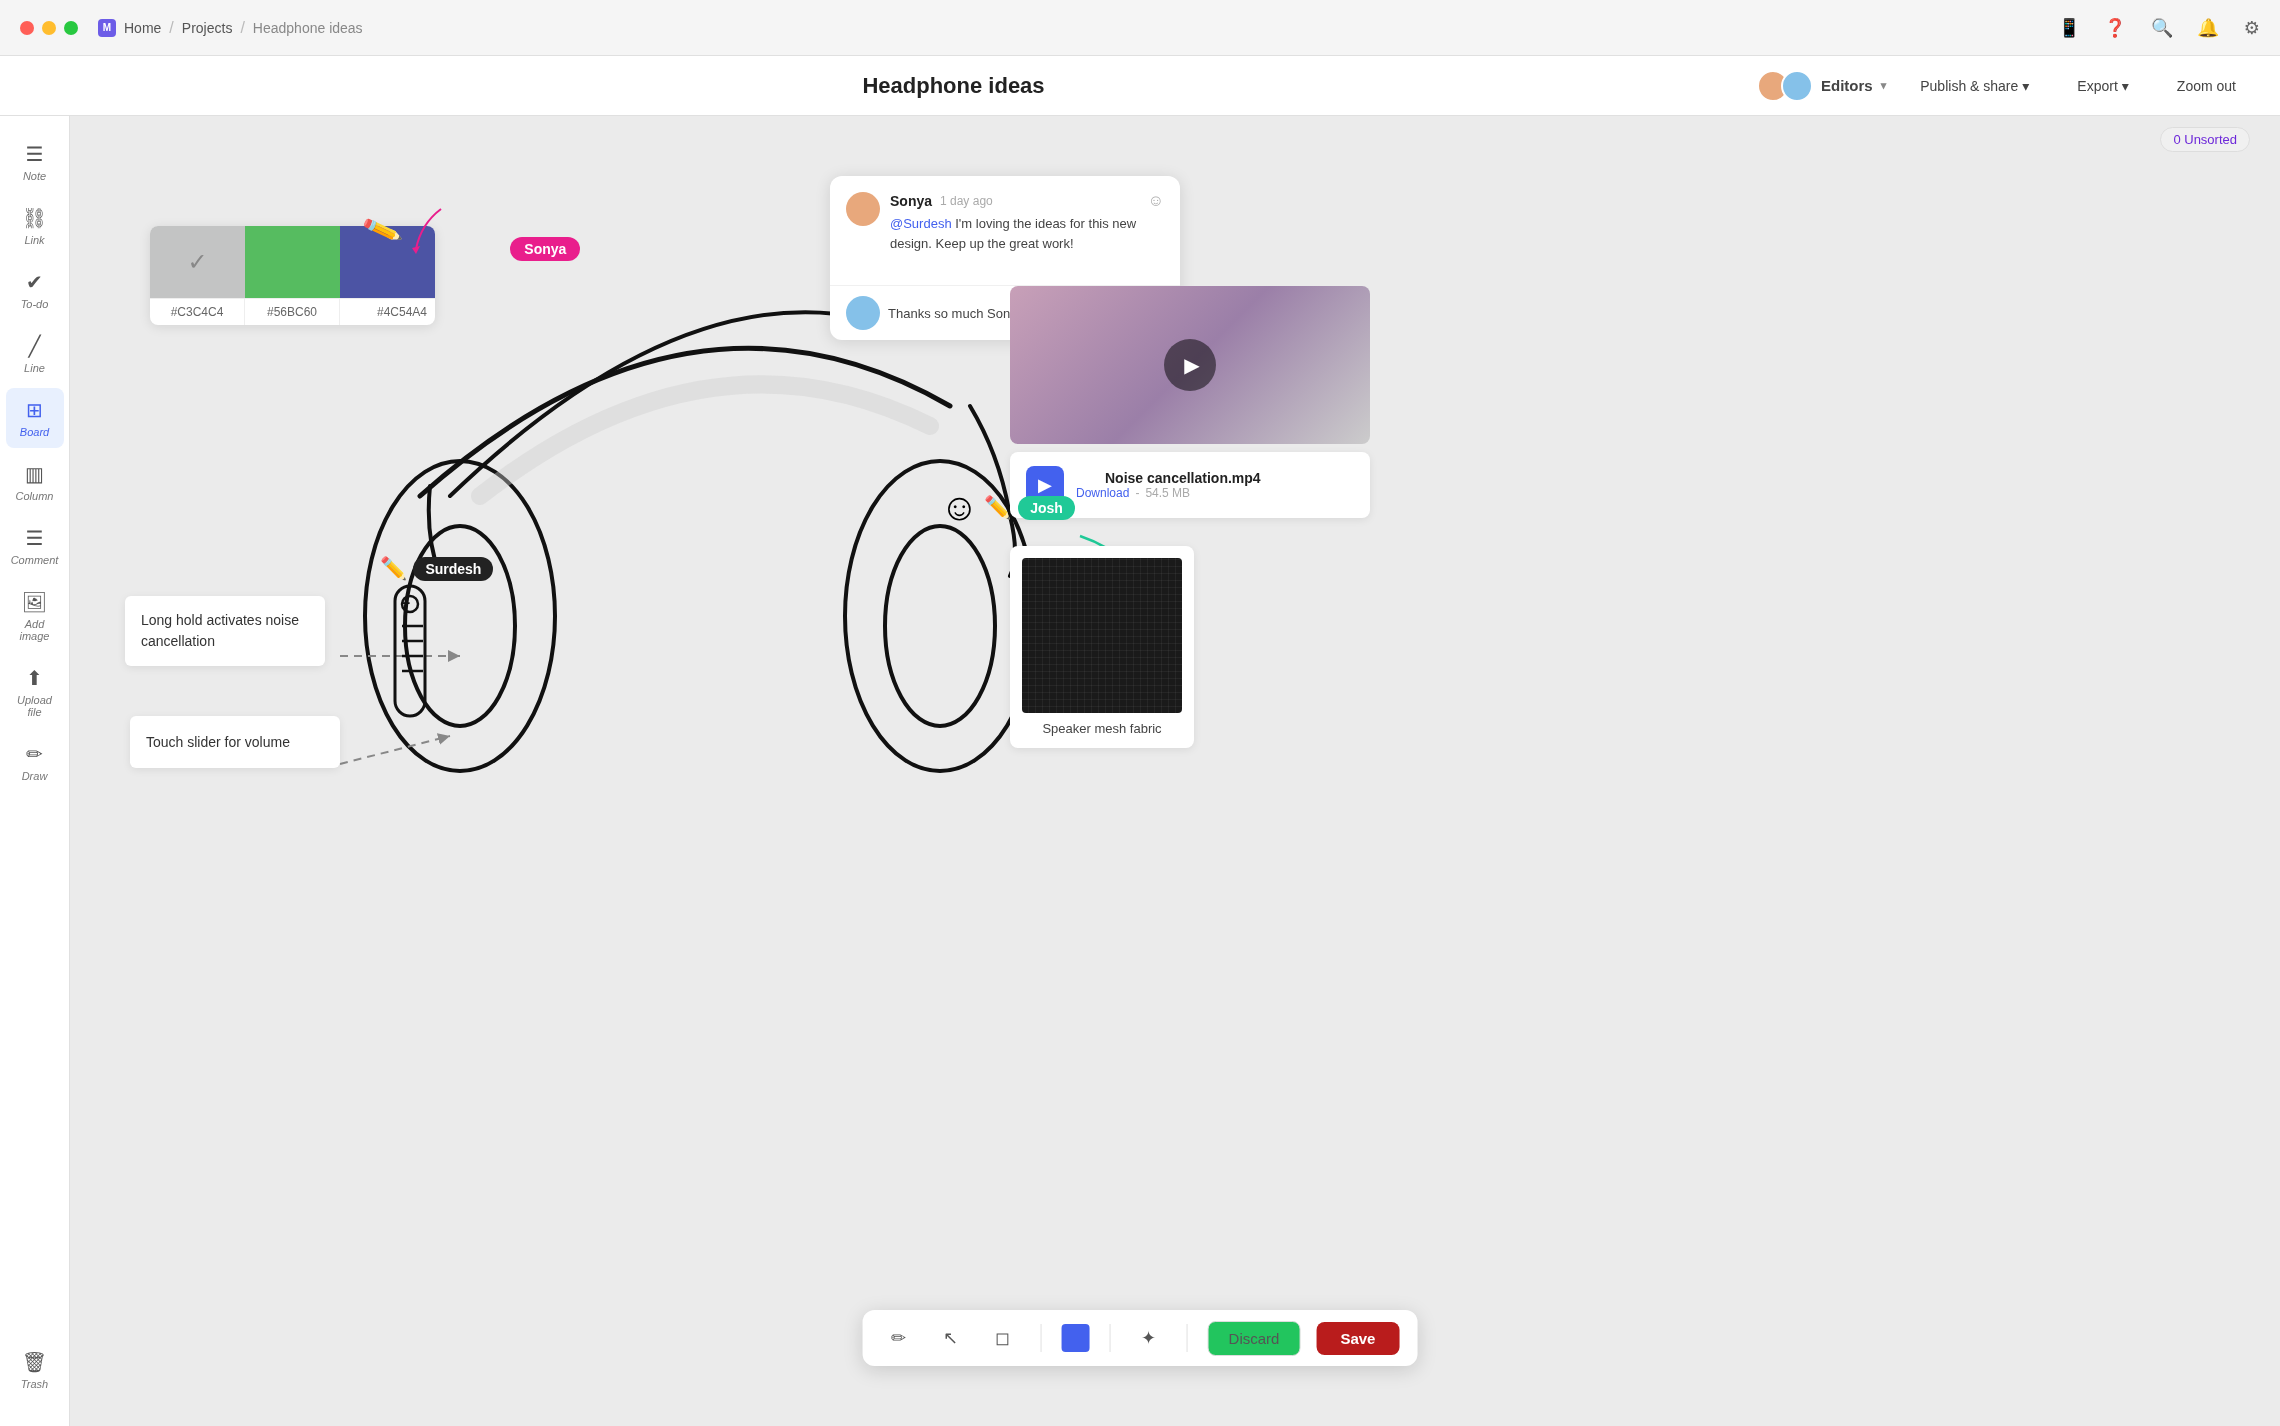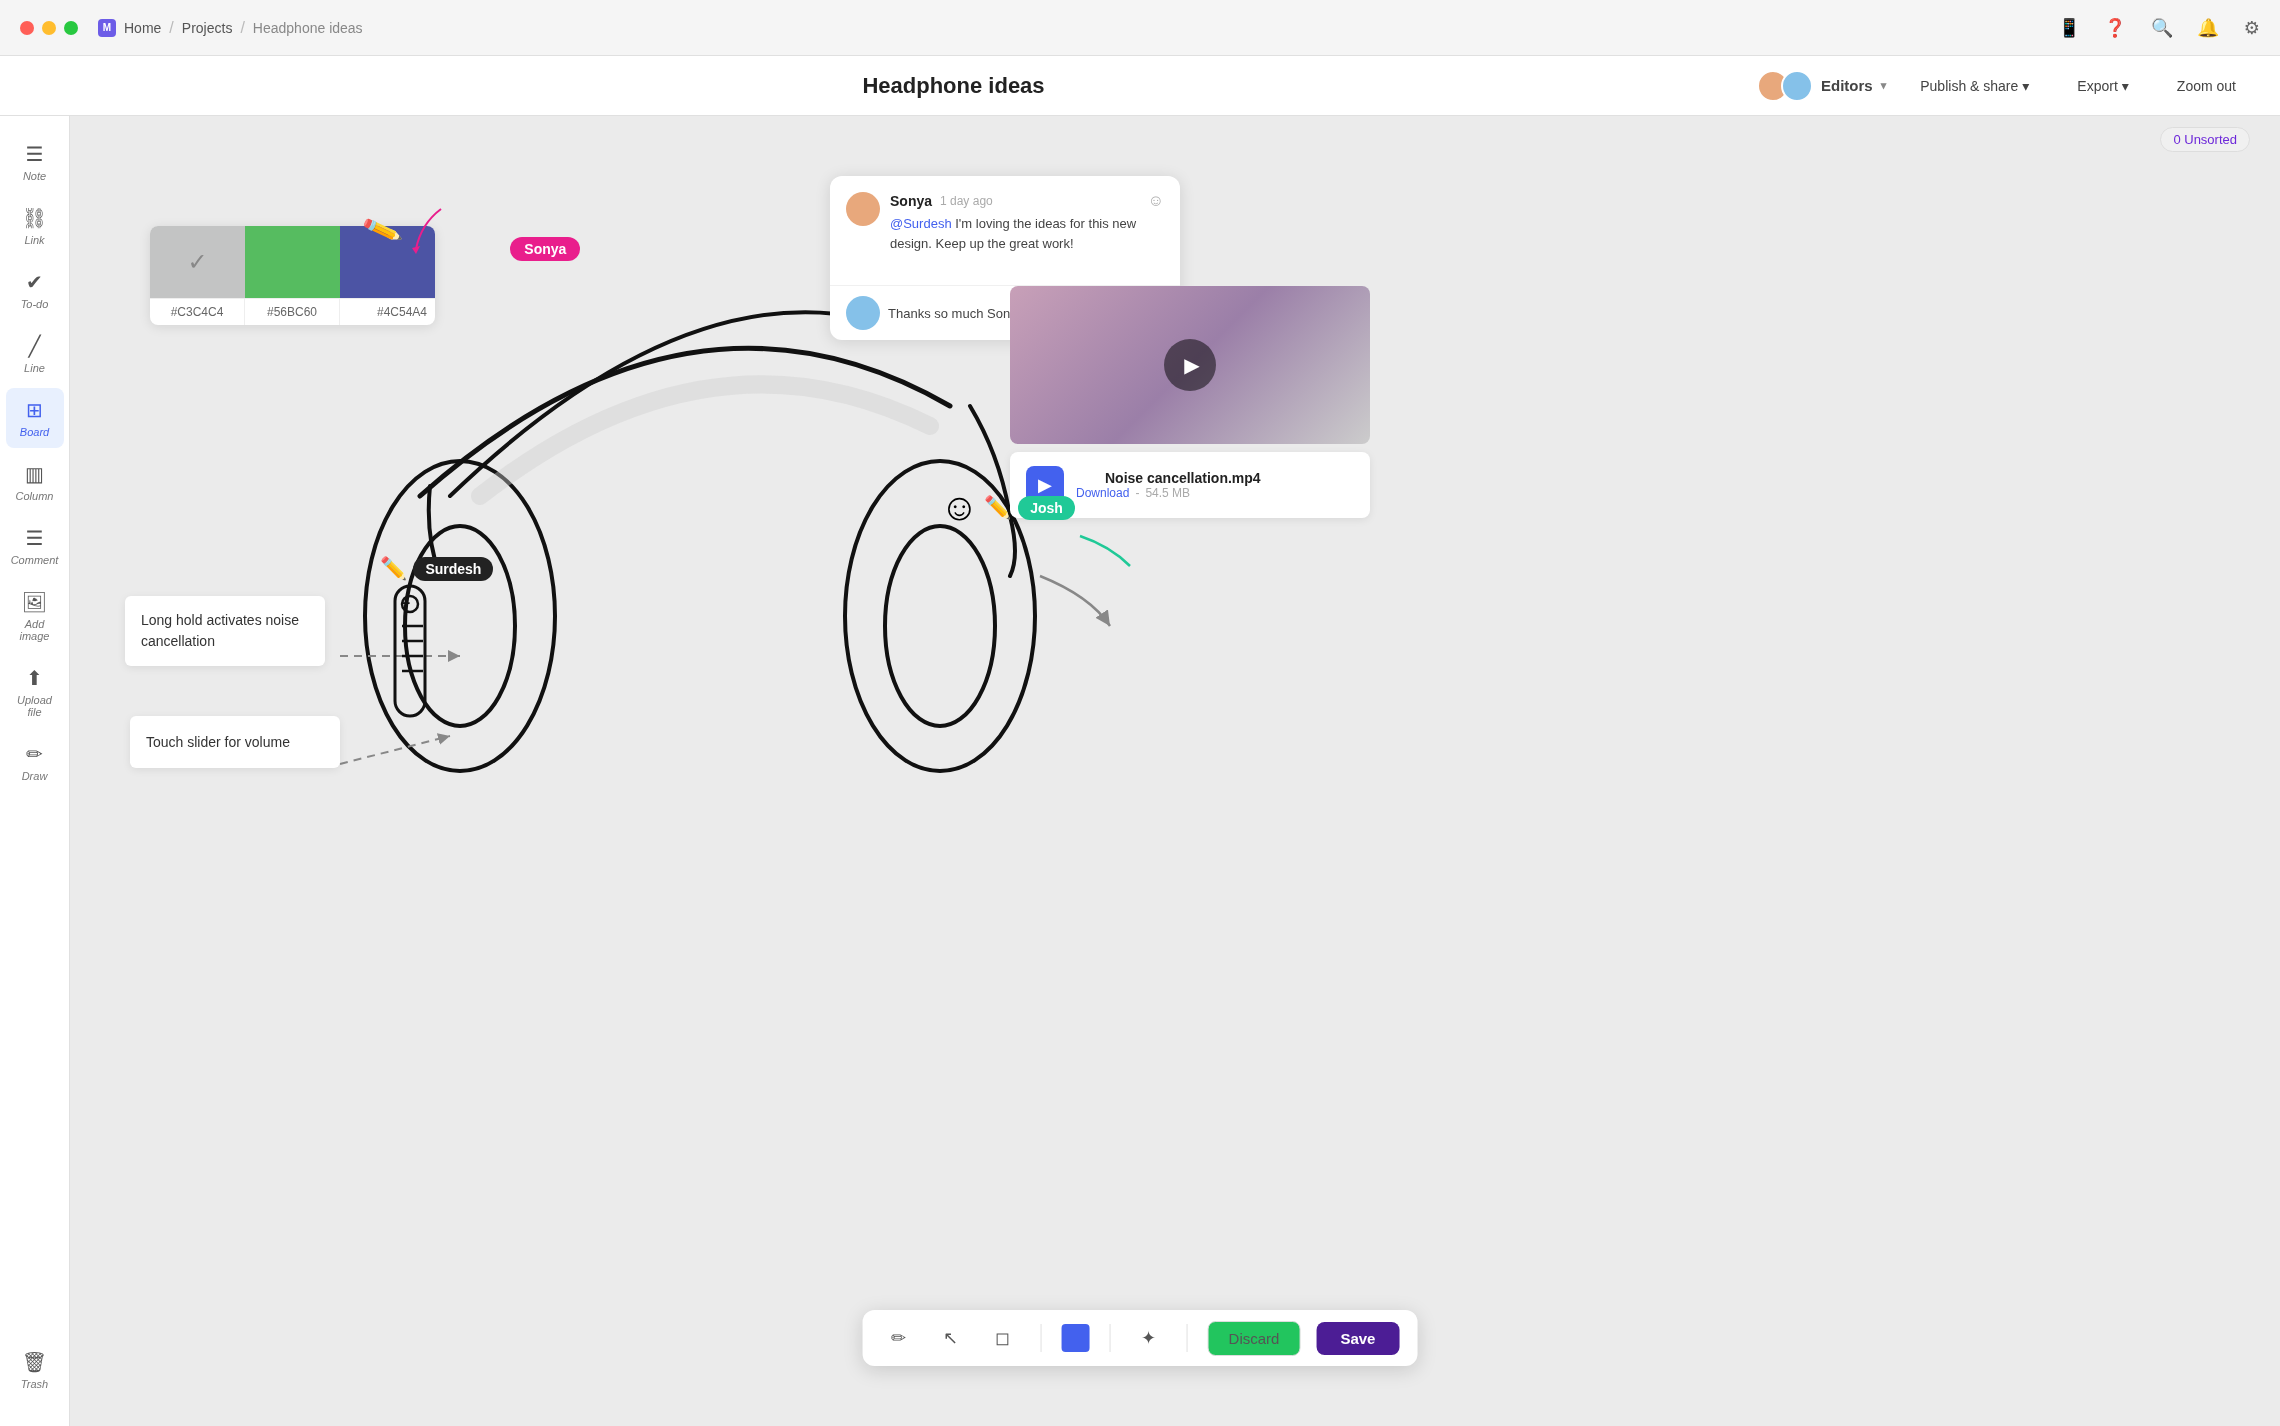--- a/index.html
+++ b/index.html
@@ -209,21 +209,21 @@
     .color-picker-btn {
       width: 28px; height: 28px; border-radius: 4px; background: #4361ee;
       cursor: pointer; border: 2px solid #4361ee;
     }
     .btn-discard {
       padding: 8px 20px; border-radius: 8px; border: 1px solid #ddd;
       background: #22c55e; font-size: 15px; color: #555; cursor: pointer;
     }
     .btn-save {
       padding: 8px 24px; border-radius: 8px; border: none;
-      background: #4c1d95; color: white; font-size: 15px; font-weight: 600; cursor: pointer;
+      background: #b91c1c; color: white; font-size: 15px; font-weight: 600; cursor: pointer;
     }
 
     
     .arrow-canvas {
       position: absolute; top: 0; left: 0; width: 100%; height: 100%;
       pointer-events: none;
     }
 
     
     .sidebar-trash {
@@ -456,20 +456,26 @@
   <div class="cursor-josh" style="position:absolute; top:370px; left:870px; display:flex; align-items:center; gap:6px;">
     <span style="font-size:38px;">☺</span>
     <span style="font-size:22px; color:#20c997;">✏️</span>
     <div class="josh-label">Josh</div>
   </div>
 
   <div class="note-noise">Long hold activates noise cancellation</div>
 
   <div class="note-touch">Touch slider for volume</div>
 
+  <div style="position:absolute; top:430px; left:940px;">
+    <div class="mesh-container">
+      <div class="mesh-image"></div>
+      <div class="mesh-label">Speaker mesh fabric</div>
+    </div>
+  </div>
 
   <svg style="position:absolute; top:460px; left:290px; pointer-events:none;" width="100" height="200" viewBox="0 0 100 200">
     <rect x="35" y="10" width="30" height="130" rx="15" fill="none" stroke="#111" stroke-width="3"></rect>
     <line x1="42" y1="50" x2="63" y2="50" stroke="#111" stroke-width="2.5"></line>
     <line x1="42" y1="65" x2="63" y2="65" stroke="#111" stroke-width="2.5"></line>
     <line x1="42" y1="80" x2="63" y2="80" stroke="#111" stroke-width="2.5"></line>
     <line x1="42" y1="95" x2="63" y2="95" stroke="#111" stroke-width="2.5"></line>
     <circle cx="50" cy="28" r="8" fill="none" stroke="#111" stroke-width="2.5"></circle>
     <text x="42" y="32" font-size="14" fill="#111" font-weight="bold">+</text>
   </svg>

